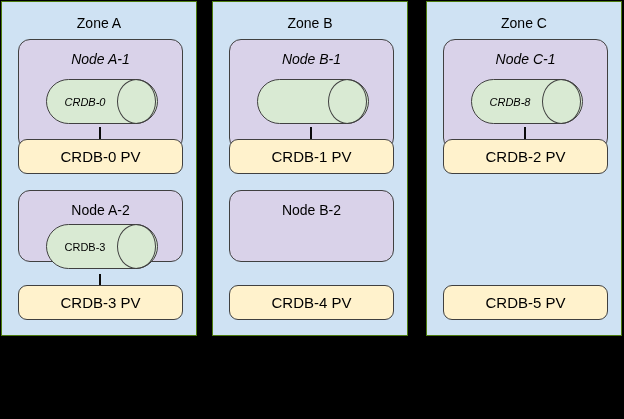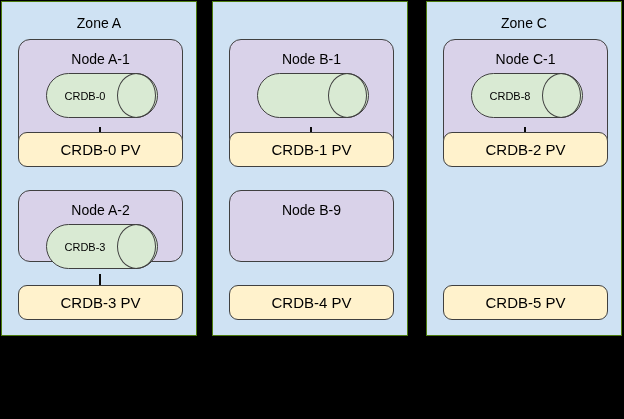--- a/index.html
+++ b/index.html
@@ -14,50 +14,50 @@
   }
   .zone-title {
     position:absolute; top:12px; left:0; right:0;
     text-align:center; font-size:14px; line-height:18px;
   }
   .node {
     position:absolute; left:16px; width:165px;
     background:#d9d2e9; border:1px solid #404040; border-radius:12px;
     box-sizing:border-box;
   }
-  .node-1 { top:37px; height:111px; }
+  .node-1 { top:37px; height:111px;font-style:italic; }
   .node-2 { top:188px; height:72px; }
   .node-title {
     position:absolute; top:10px; left:0; right:0;
     text-align:center; font-size:14px; line-height:18px;
   }
   .cyl {
     position:absolute; left:27px; width:112px; height:45px;
     background:#d9ead3; border:1px solid #404040; border-radius:23px;
     box-sizing:border-box;
   }
-  .cyl-n1 { top:33px; }
+  .cyl-n1 { top:39px; }
   .cyl-n2 { top:33px; }
   .cyl-cap {
     position:absolute; top:-1px; bottom:-1px; right:1px; width:39px;
     border:1px solid #404040; border-radius:50%; box-sizing:border-box;
   }
   .cyl-label {
     position:absolute; top:0; bottom:0; left:4px; right:38px;
     display:flex; align-items:center; justify-content:center;
     font-size:11px;
   }
   .pv {
     position:absolute; left:16px; width:165px; height:35px;
     background:#fff2cc; border:1px solid #404040; border-radius:9px;
     box-sizing:border-box;
     display:flex; align-items:center; justify-content:center;
     font-size:15px;
   }
-  .pv-1 { top:130px; }
+  .pv-1 { top:137px; }
   .pv-2 { top:283px; }
   .conn { position:absolute; left:97px; width:2px; background:#0a0a0a; }
   .conn-1 { top:125px; height:13px; }
   .conn-2 { top:272px; height:12px; }
 </style>
 </head>
 <body>
 
 <div class="zone" style="left:1px">
   <div class="zone-title">Zone A</div>
@@ -81,34 +81,35 @@
       <span class="cyl-label">CRDB-3</span>
     </div>
   </div>
   <div class="conn conn-2"></div>
   <div class="pv pv-2">
     <span>CRDB-3 PV</span>
   </div>
 </div>
 
 <div class="zone" style="left:212px">
+  <div class="zone-title">Zone B</div>
 
   <div class="node node-1">
     <div class="node-title">Node B-1</div>
     <div class="cyl cyl-n1">
       <span class="cyl-cap"></span>
     </div>
   </div>
   <div class="conn conn-1"></div>
   <div class="pv pv-1">
     <span>CRDB-1 PV</span>
   </div>
 
   <div class="node node-2">
-    <div class="node-title">Node B-9</div>
+    <div class="node-title">Node B-2</div>
   </div>
   <div class="pv pv-2">
     <span>CRDB-4 PV</span>
   </div>
 </div>
 
 <div class="zone" style="left:426px">
   <div class="zone-title">Zone C</div>
 
   <div class="node node-1">

